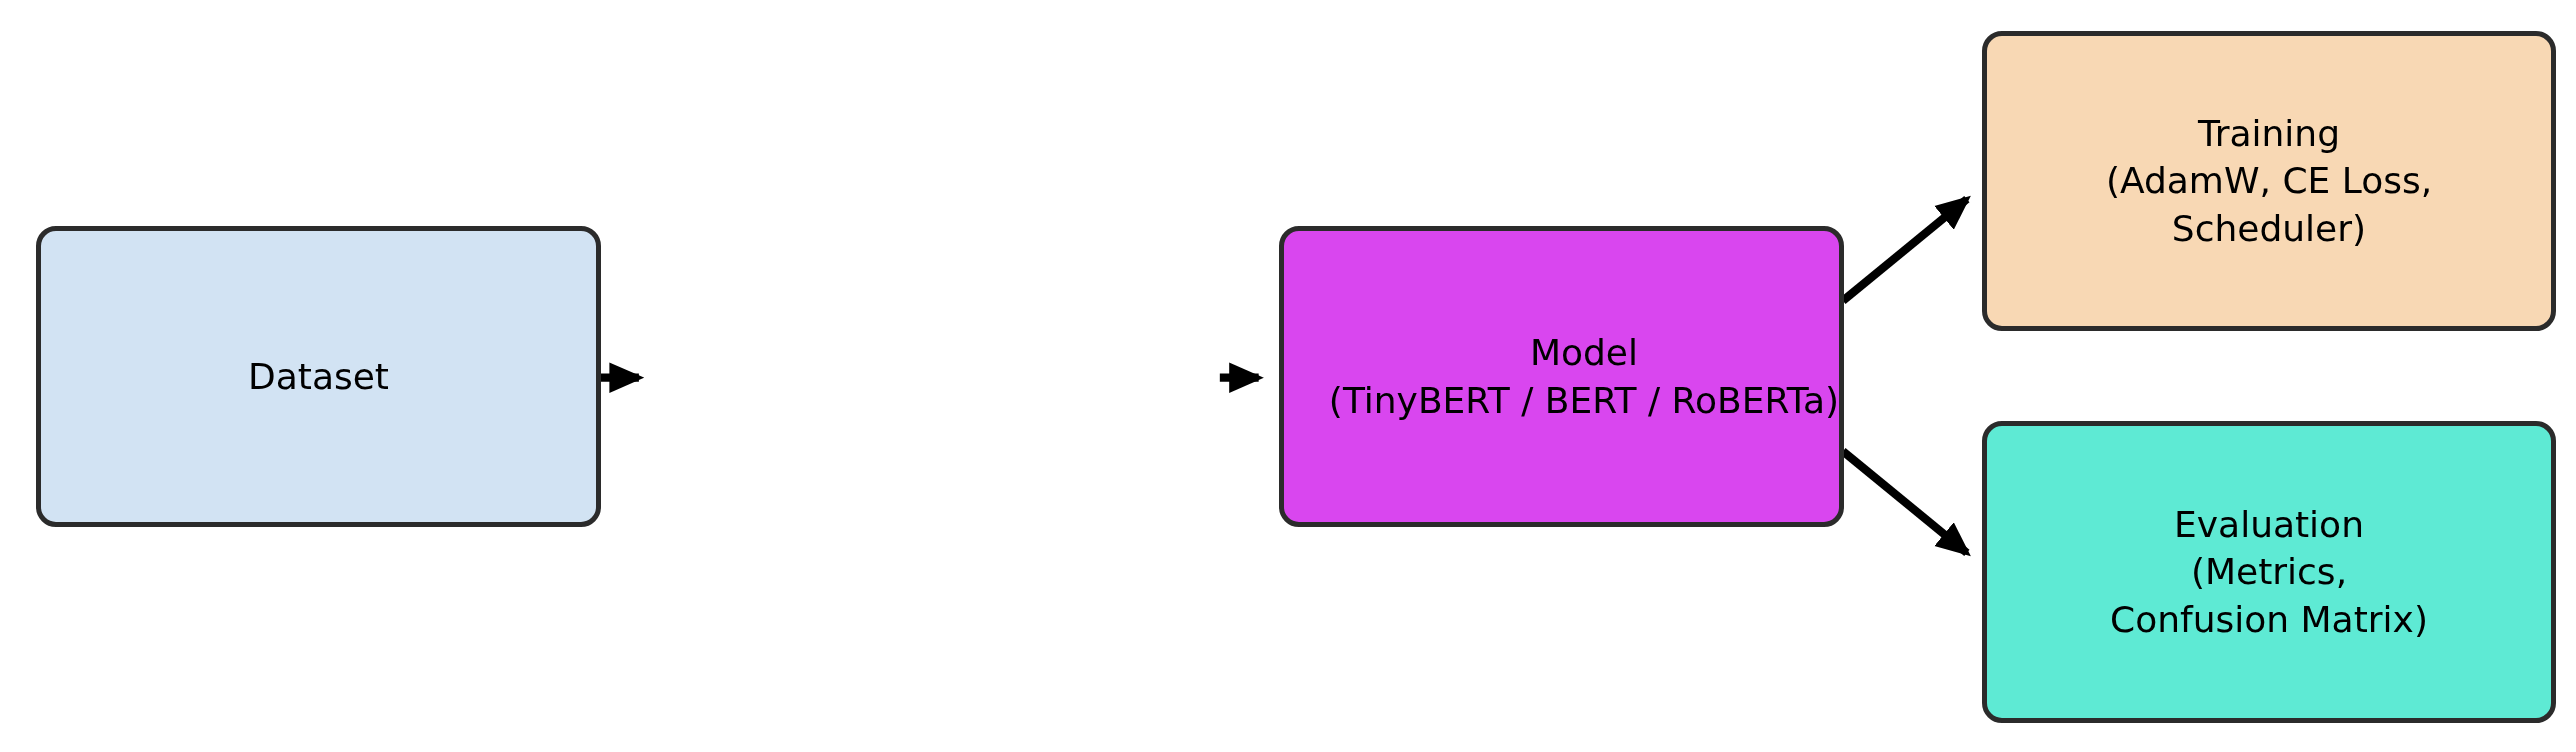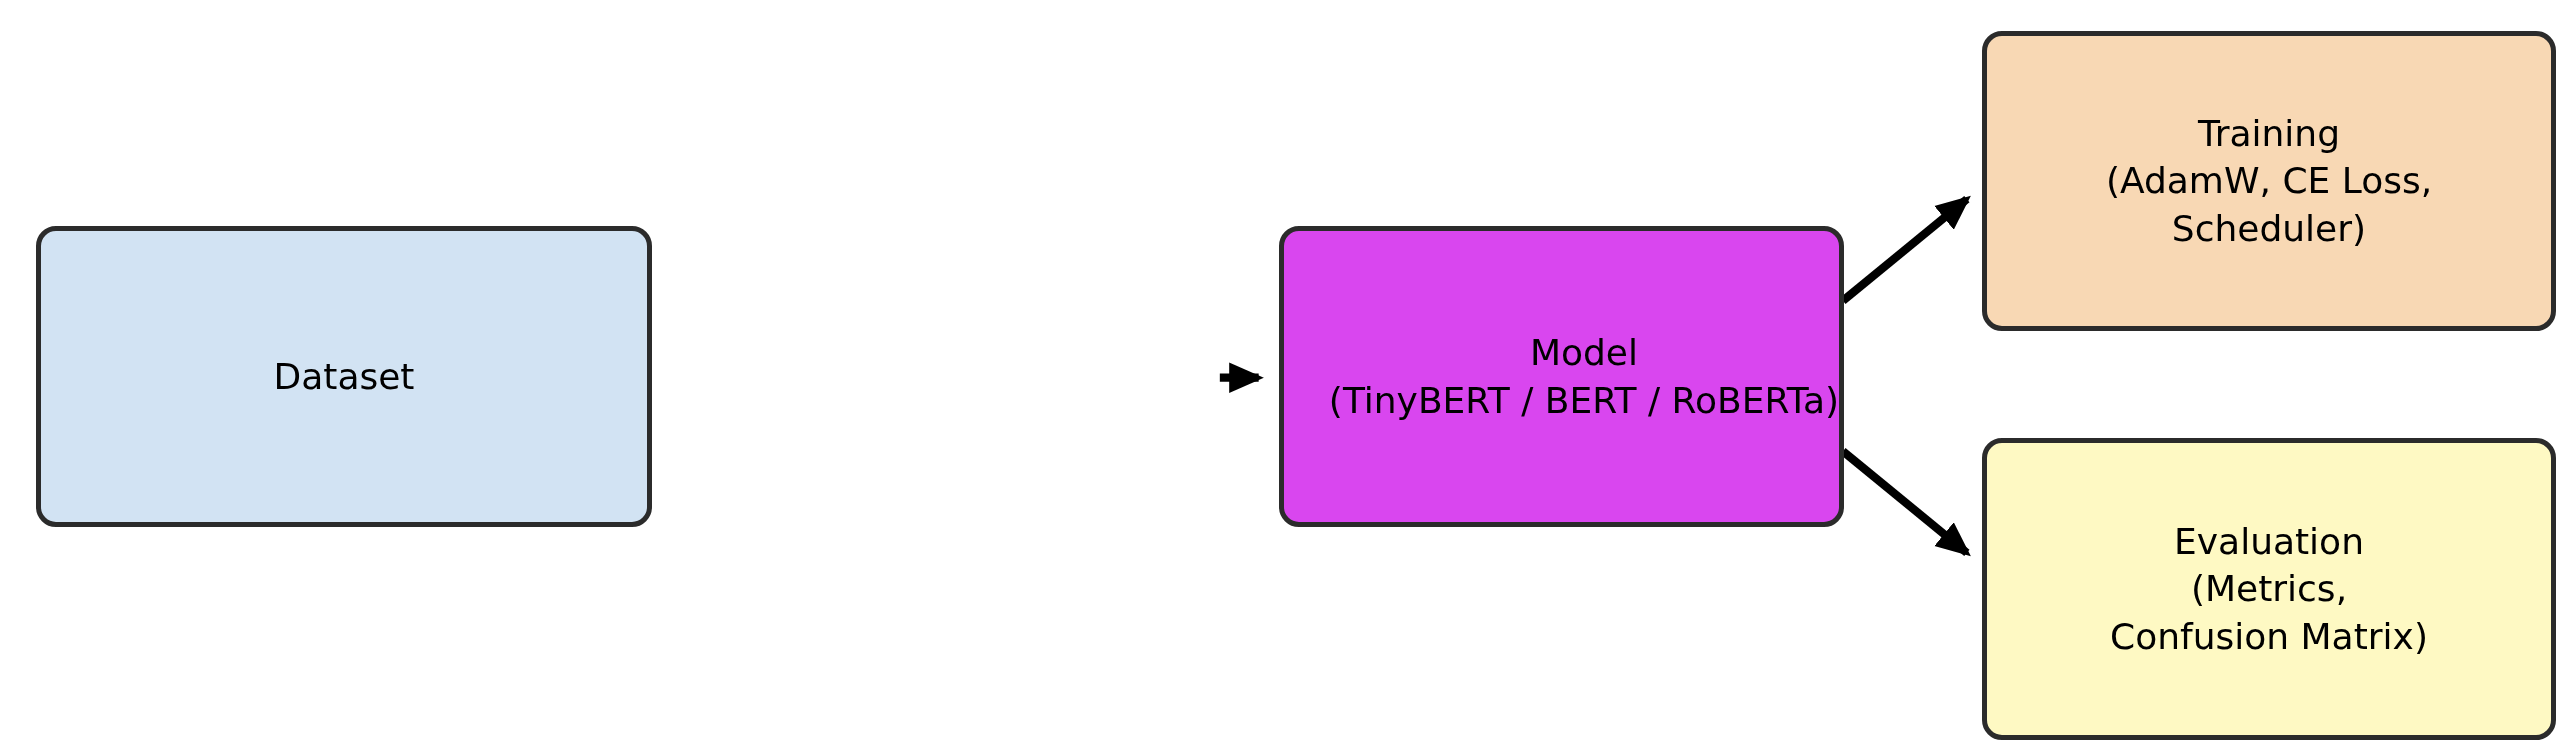--- a/index.html
+++ b/index.html
@@ -30,21 +30,21 @@
     align-items:center;
     justify-content:center;
     text-align:center;
   }
   .node .label{
     font-size:36px;
     line-height:1.32;
     color:#000000;
     white-space:pre-line;
   }
-  #n-dataset      {left:36px;  top:226px; width:616px; height:301px;}
+  #n-dataset      {left:36px;  top:226px; width:565px; height:301px;}
   #n-preprocessing{left:658px; top:226px; width:565px; height:301px;}
   #n-model        {left:1279px;top:226px; width:565px; height:301px;}
   #n-training     {left:1982px;top:31px;  width:574px; height:300px;}
   #n-evaluation   {left:1982px;top:421px; width:574px; height:302px;}
 </style>
 </head>
 <body>
 
 <div class="canvas">
 
@@ -69,20 +69,20 @@
     <span class="label">Model
 (TinyBERT / BERT / RoBERTa)</span>
   </div>
 
   <div class="node" id="n-training" style="background: rgb(248, 216, 180);">
     <span class="label">Training
 (AdamW, CE Loss,
 Scheduler)</span>
   </div>
 
-  <div class="node" id="n-evaluation" style="background: #fef9c3; margin-top: 17px;">
+  <div class="node" id="n-evaluation" style="background: #5eead4;">
     <span class="label">Evaluation
 (Metrics,
 Confusion Matrix)</span>
   </div>
 
 </div>
 
 
 </body></html>

